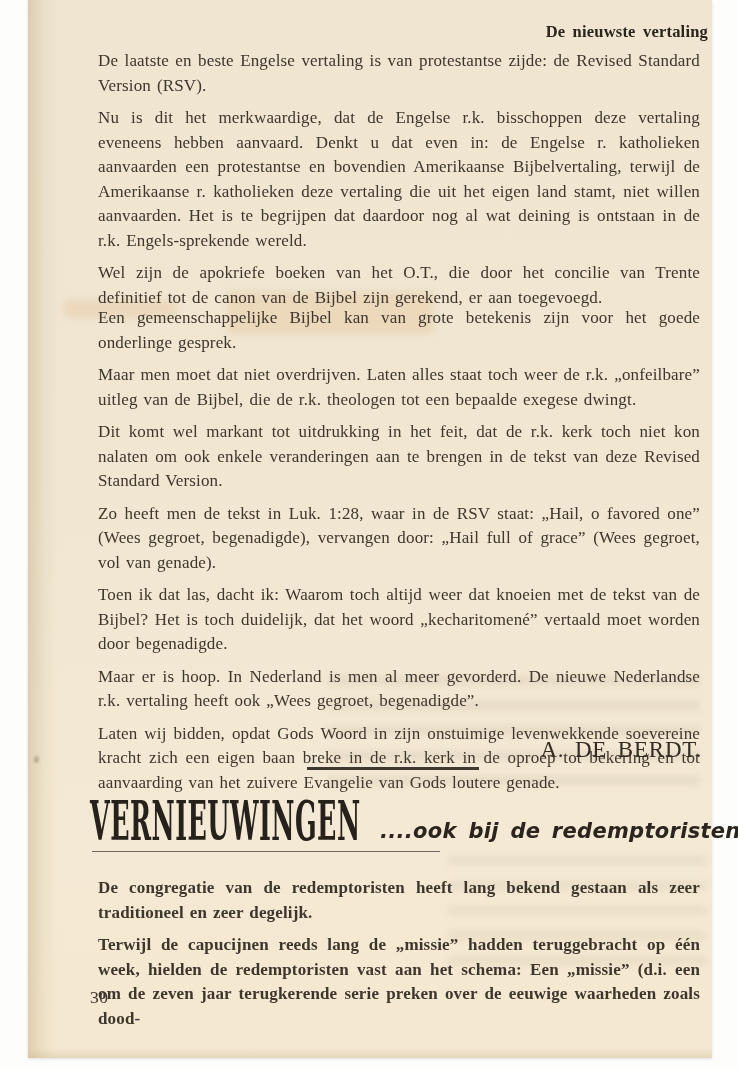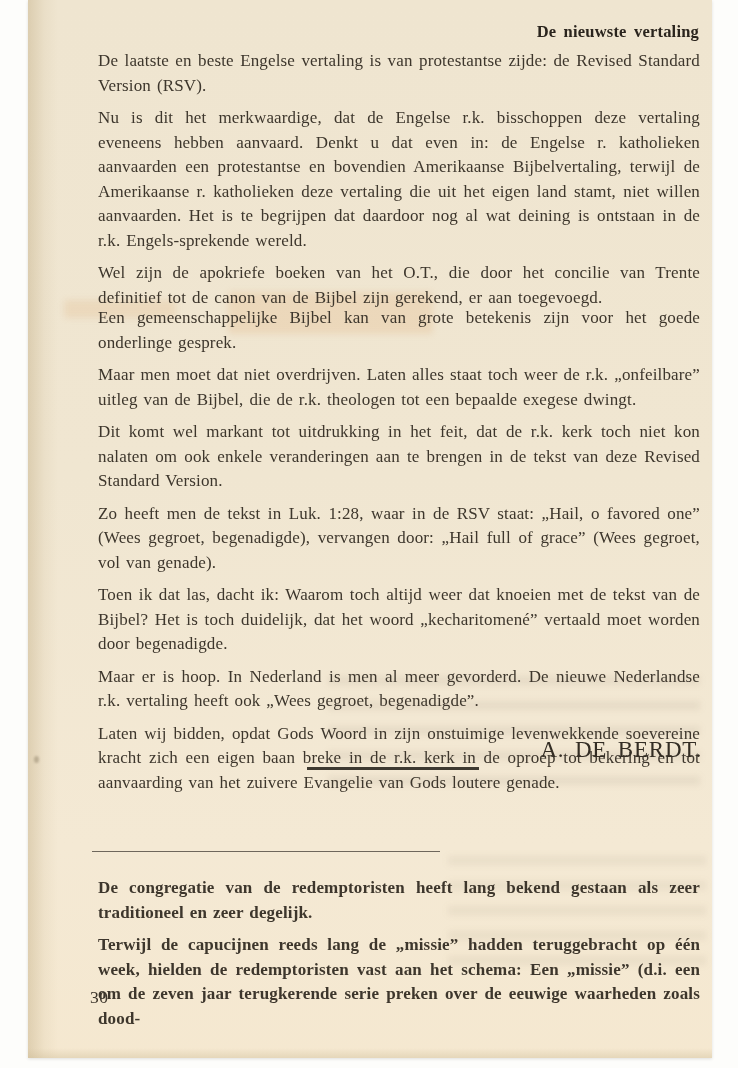--- a/index.html
+++ b/index.html
@@ -42,21 +42,21 @@
   .ghost.lines-b{
     left:420px;top:856px;width:258px;height:118px;
     background:repeating-linear-gradient(180deg,rgba(120,105,80,0.08) 0 9px,transparent 9px 25px);
   }
   
   .content{position:absolute;left:62px;top:0;width:618px;height:100%;color:#3d362c;}
   .sec{position:absolute;left:0;width:618px;}
   .sec1{top:22px;}
   .sec2{top:298px;}
   .kop{
-    margin:0 9px 7px 0;
+    margin:0 0 7px 0;
     font-size:16.5px;line-height:19px;font-weight:700;
     text-align:right;color:#292younger!?#2a241d;
     color:#2a241d;
     letter-spacing:0.2px;word-spacing:3px;
   }
   .sec p{
     margin:8px;
     font-size:17px;line-height:24.5px;
     text-align:justify;
     word-spacing:1.5px;letter-spacing:0.15px;
@@ -129,20 +129,24 @@
         <p>Toen ik dat las, dacht ik: Waarom toch altijd weer dat knoeien met de tekst van de Bijbel? Het is toch duidelijk, dat het woord „kecharitomené” vertaald moet worden door begenadigde.</p>
         <p>Maar er is hoop. In Nederland is men al meer gevorderd. De nieuwe Nederlandse r.k. vertaling heeft ook „Wees gegroet, begenadigde”.</p>
         <p>Laten wij bidden, opdat Gods Woord in zijn onstuimige levenwekkende soevereine kracht zich een eigen baan breke in de r.k. kerk in de oproep tot bekering en tot aanvaarding van het zuivere Evangelie van Gods loutere genade.</p>
       </section>
 
       <div class="signature">A. DE BERDT.</div>
 
       <div class="divider"></div>
 
       <div class="art2head">
+        <div class="titlerow">
+          <span class="bigtitle-wrap"><span class="bigtitle">VERNIEUWINGEN</span></span>
+          <span class="subtitle">....ook bij de redemptoristen</span>
+        </div>
         <div class="title-rule"></div>
       </div>
 
       <section class="sec art2body">
         <p>De congregatie van de redemptoristen heeft lang bekend gestaan als zeer traditioneel en zeer degelijk.</p>
         <p>Terwijl de capucijnen reeds lang de „missie” hadden teruggebracht op één week, hielden de redemptoristen vast aan het schema: Een „missie” (d.i. een om de zeven jaar terugkerende serie preken over de eeuwige waarheden zoals dood-</p>
       </section>
 
       <div class="pagenum">30</div>
 

